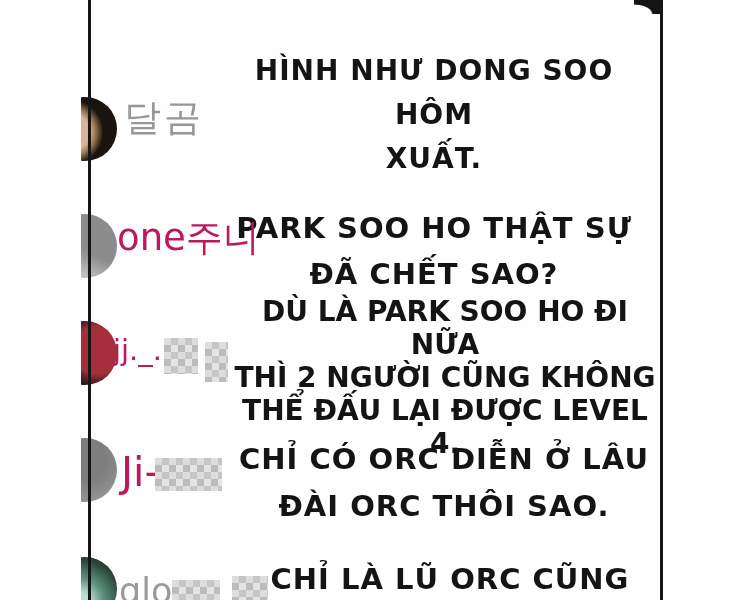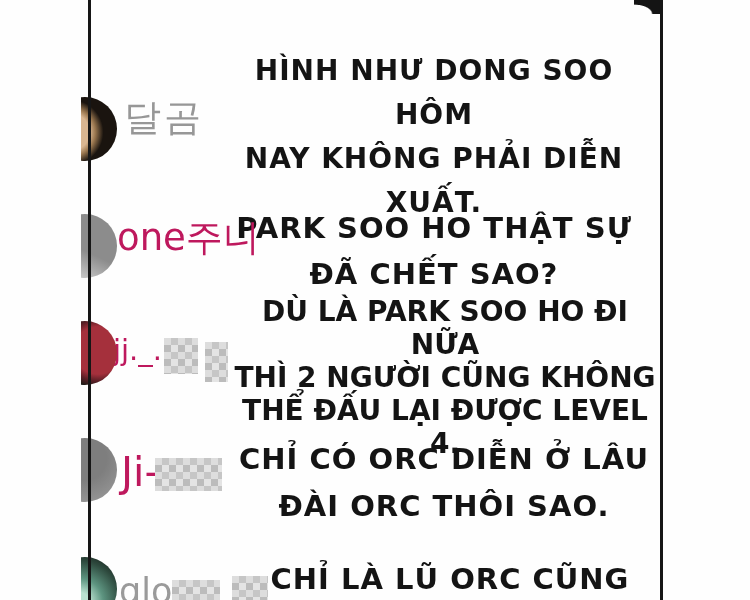--- a/index.html
+++ b/index.html
@@ -76,21 +76,20 @@
   <div class="border-v border-left"></div>
   <div class="border-v border-right"></div>
   <div class="corner-wedge"></div>
 
   <div class="avatar-clip" style="top:97px">
     <div class="avatar-disc av1"></div>
   </div>
   <div class="username u1">달곰</div>
   <div class="comment-text t1">
     <div>HÌNH NHƯ DONG SOO HÔM</div>
-    <div>NAY KHÔNG PHẢI DIỄN</div>
     <div>XUẤT.</div>
   </div>
 
   <div class="avatar-clip" style="top:214px">
     <div class="avatar-disc av2"></div>
   </div>
   <div class="username u2">one주니</div>
   <div class="comment-text t2">
     <div>PARK SOO HO THẬT SỰ</div>
     <div>ĐÃ CHẾT SAO?</div>

